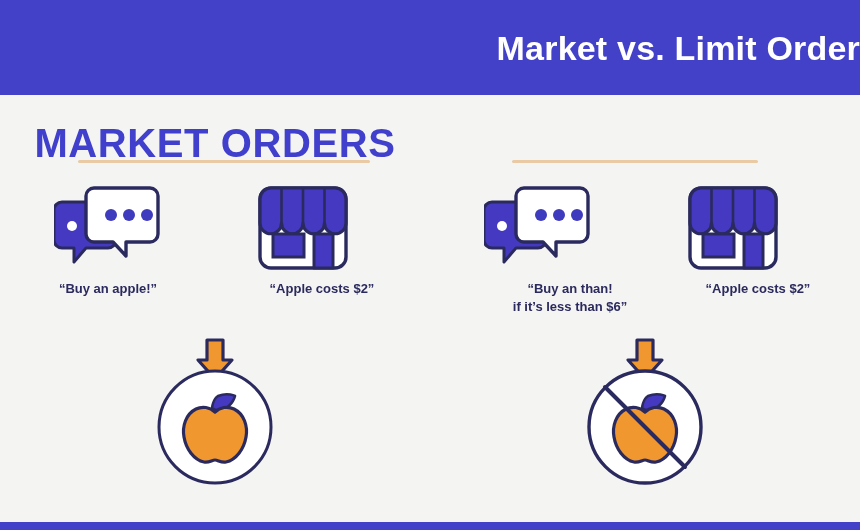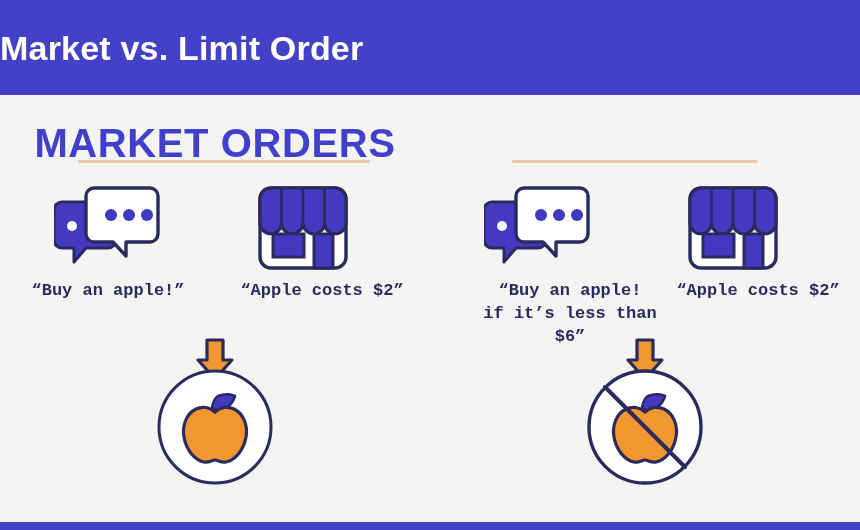--- a/index.html
+++ b/index.html
@@ -25,21 +25,21 @@
   
   .header-band {
     position: absolute;
     left: 0;
     top: 0;
     width: 860px;
     height: 95px;
     background: #4441c9;
     display: flex;
     align-items: center;
-    justify-content: flex-start;
+    justify-content: flex-end;
   }
   .header-title {
     color: #ffffff;
     font-size: 34px;
     font-weight: bold;
     letter-spacing: 0.2px;
     font-family: "Liberation Sans", sans-serif;
     text-align: center;
     line-height: 1;
   }
@@ -119,24 +119,24 @@
     left: 0;
     width: 430px;
     height: 60px;
   }
   .caption {
     position: absolute;
     top: 0;
     width: 200px;
     text-align: center;
     color: #2b2a5e;
-    font-size: 17px;
+    font-size: 13px;
     font-weight: bold;
     line-height: 1.35;
-    font-family: Liberation Mono, monospace;
+    font-family: Liberation Sans, sans-serif;
   }
   .caption.buy   { left: 8px; }
   .caption.price { left: 222px; }
   .right .caption.buy   { left: 40px; width: 200px; }
   .right .caption.price { left: 228px; width: 200px; }
 
   
   .arrow-wrap {
     position: absolute;
     top: 226px;
@@ -282,21 +282,21 @@
             <path d="M68.5 6 v35" stroke="#2b2a5e" stroke-width="2.6" fill="none"></path>
             <rect x="17" y="52" width="31" height="23" fill="#4439c0" stroke="#2b2a5e" stroke-width="3"></rect>
             <path d="M58 52 h19 v34 h-19 z" fill="#4439c0" stroke="#2b2a5e" stroke-width="3" stroke-linejoin="round"></path>
           </svg>
         </span>
       </div>
     </div>
 
     <div class="caption-row">
       <div class="caption buy">
-        <div>“Buy an apple!</div>
+        <div>“Buy an than!</div>
         <div>if it’s less than $6”</div>
       </div>
       <div class="caption price">
         <div>“Apple costs $2”</div>
       </div>
     </div>
 
     <div class="arrow-wrap">
       <span>
         <svg width="42" height="46" viewBox="0 0 42 46">

